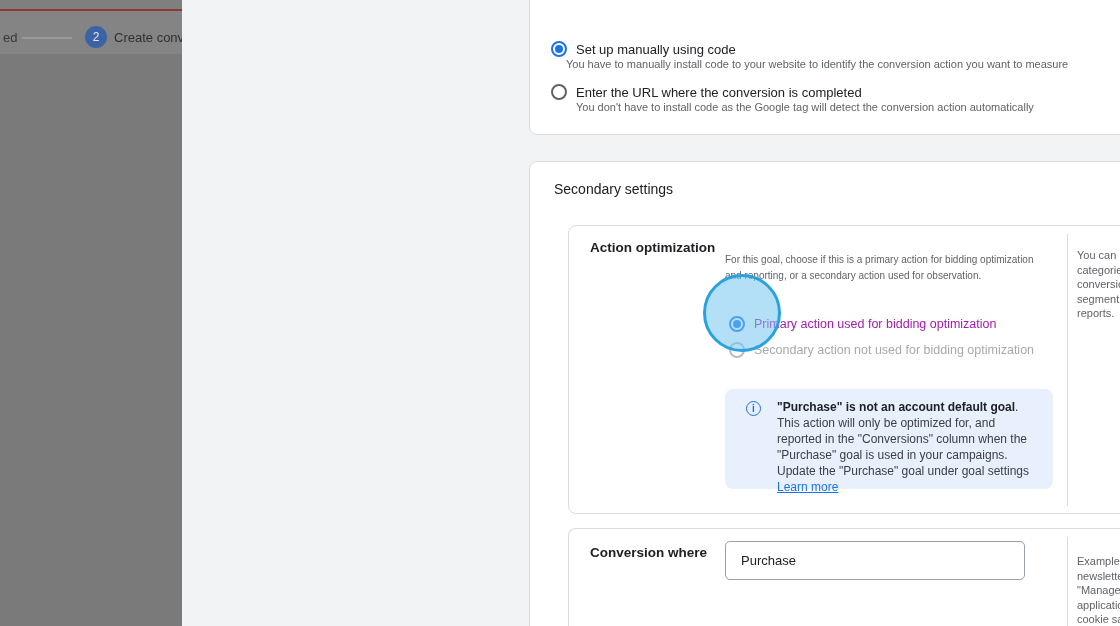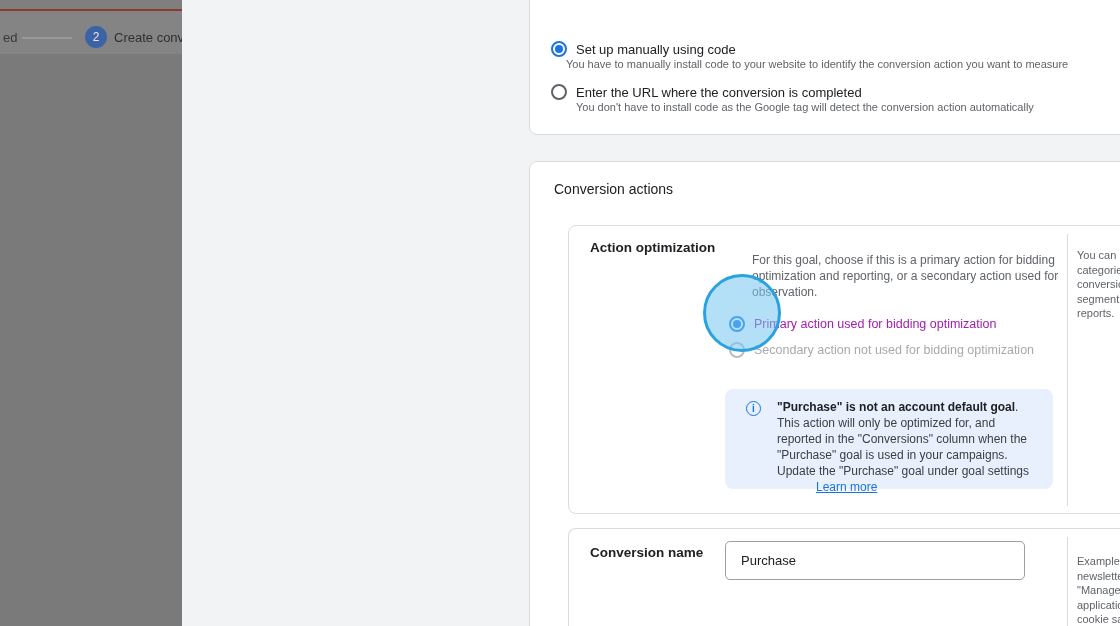--- a/index.html
+++ b/index.html
@@ -37,31 +37,31 @@
 
   .card2-title { position:absolute; left:24px; top:19px; font-size:14px; color:#202124; }
 
   .inner-card { position:absolute; left:38px; width:686px; background:#fff; border:1px solid #dadce0; border-radius:8px; }
   .innerA { top:63px; height:289px; }
   .innerB { top:366px; height:260px; border-bottom:none; border-radius:8px 8px 0 0; }
 
   .vdivider { position:absolute; left:498px; width:1px; background:#dadce0; }
 
   .section-label { position:absolute; left:21px; font-size:13.5px; font-weight:700; color:#202124; white-space:nowrap; }
-  .section-para { position:absolute; left:156px; width:322px; font-size:12px; line-height:16px; color:#5f6368;margin-left:27px; }
+  .section-para { position:absolute; left:156px; width:322px; font-size:10px; line-height:16px; color:#5f6368; }
 
   .opt2-label { position:absolute; left:185px; font-size:12.5px; color:#a21caf; white-space:nowrap; }
   .opt2-label.disabled { color:#a6aaae; }
 
   .infobox { position:absolute; left:156px; top:163px; width:328px; height:100px; background:#e8f0fe; border-radius:8px; }
   .info-icon { position:absolute; left:21px; top:12px; width:15px; height:15px; border:1.5px solid #1a73e8; border-radius:50%;
                color:#1a73e8; font-size:10px; font-weight:700; display:flex; align-items:center; justify-content:center; font-style:normal; }
   .info-text { position:absolute; left:52px; top:10px; width:262px; font-size:12px; line-height:16px; color:#3c4043; }
   .info-text b { color:#202124; }
-  .info-link { color:#1a73e8; text-decoration:underline; cursor:pointer;margin-left:39px; }
+  .info-link { color:#1a73e8; text-decoration:underline; cursor:pointer; }
 
   .help-text { position:absolute; left:508px; width:126px; font-size:11px; line-height:14.5px; color:#5f6368; }
 
   .name-input { position:absolute; left:156px; top:12px; width:300px; height:39px; border:1px solid #9aa0a6; border-radius:5px;
                 padding:15px 15px; font-size:13px; color:#202124; background:#fff; font-family:"Liberation Sans", sans-serif; outline:none; }
   .char-counter { position:absolute; left:156px; top:56px; width:292px; text-align:right; font-size:11px; color:#5f6368; }
 
   .spotlight { position:absolute; left:521px; top:274px; width:78px; height:78px; border-radius:50%;
                background:rgba(118,199,240,0.55); border:3px solid #29a2de; z-index:5; }
 </style>
@@ -88,21 +88,21 @@
       <div class="radio selected" style="left:21px; top:60px;"></div>
       <div class="opt-label" style="left:46px; top:61px;">Set up manually using code</div>
       <div class="opt-desc" style="left:36px; top:77px;">You have to manually install code to your website to identify the conversion action you want to measure</div>
 
       <div class="radio" style="left:21px; top:103px;"></div>
       <div class="opt-label" style="left:46px; top:104px;">Enter the URL where the conversion is completed</div>
       <div class="opt-desc" style="left:46px; top:120px;">You don't have to install code as the Google tag will detect the conversion action automatically</div>
     </div>
 
     <div class="card card2">
-      <div class="card2-title">Conversion actions</div>
+      <div class="card2-title">Secondary settings</div>
 
       <div class="inner-card innerA">
         <div class="vdivider" style="top:8px; height:272px;"></div>
 
         <div class="section-label" style="top:14px;">Action optimization</div>
         <div class="section-para" style="top:26px;">For this goal, choose if this is a primary action for bidding optimization and reporting, or a secondary action used for observation.</div>
 
         <div class="radio selected" style="left:160px; top:90px;"></div>
         <div class="opt2-label" style="top:91px;">Primary action used for bidding optimization</div>
 
@@ -114,21 +114,21 @@
           <div class="info-text"><b>"Purchase" is not an account default goal</b><span>. This action will only be optimized for, and reported in the "Conversions" column when the "Purchase" goal is used in your campaigns. Update the "Purchase" goal under goal settings </span><span class="info-link">Learn more</span></div>
         </div>
 
         <div class="help-text" style="top:22px;">You can use these goals / categories to group your conversion actions and segment your campaign reports.</div>
 
       </div>
 
       <div class="inner-card innerB">
         <div class="vdivider" style="top:8px; height:252px;"></div>
 
-        <div class="section-label" style="top:16px;">Conversion name</div>
+        <div class="section-label" style="top:16px;">Conversion where</div>
         <input class="name-input" type="text" value="Purchase" style="">
 
         <div class="help-text" style="top:25px;">Example: "June newsletter sign-ups", "Manager job applications", or "Big cookie sales"</div>
 
       </div>
     </div>
 
     <div class="spotlight"></div>
   </div>
 </div>

